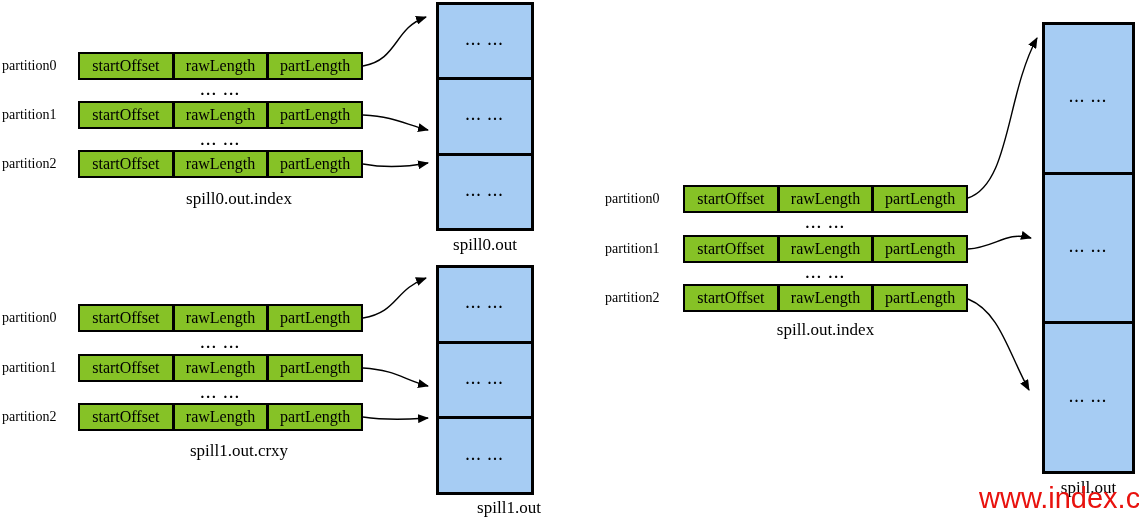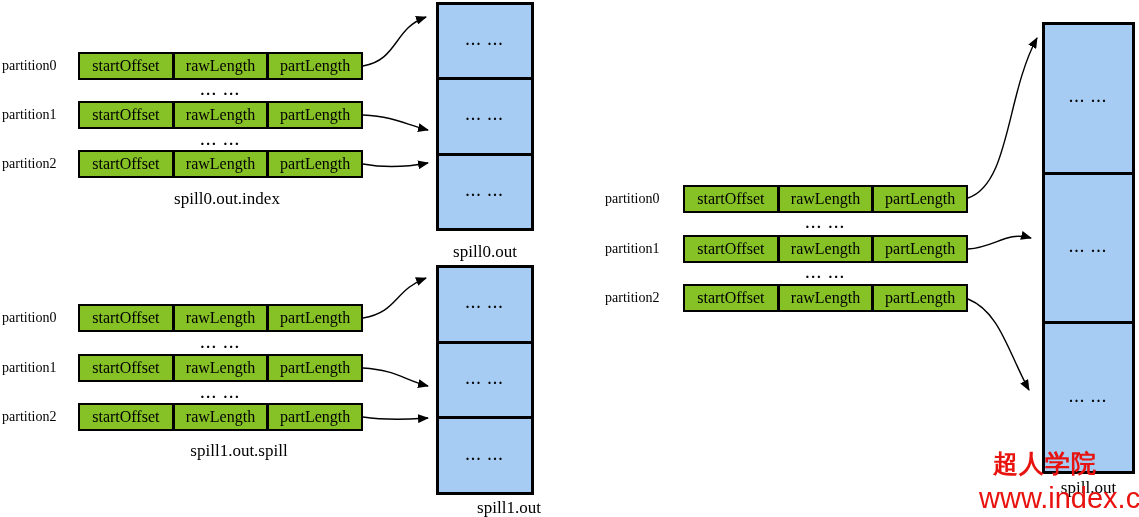--- a/index.html
+++ b/index.html
@@ -89,28 +89,28 @@
     <div class="idx-cell">partLength</div>
   </div>
   <div class="ellipsis" style="left:78px;top:131px;width:285px">... ...</div>
 
   <div class="part-label" style="left:2px;top:150px;width:74px">partition2</div>
   <div class="idx-row" style="left:78px;top:150px;width:285px">
     <div class="idx-cell">startOffset</div>
     <div class="idx-cell">rawLength</div>
     <div class="idx-cell">partLength</div>
   </div>
-  <div class="caption" style="left:77px;top:189px;width:300px">spill0.out.index</div>
+  <div class="caption" style="left:89px;top:189px;width:300px">spill0.out.index</div>
 
   <div class="file-box" style="left:436px;top:2px;width:98px;height:229px">
     <div class="file-seg">... ...</div>
     <div class="file-seg">... ...</div>
     <div class="file-seg">... ...</div>
   </div>
-  <div class="caption" style="left:436px;top:242px;width:98px">spill0.out</div>
+  <div class="caption" style="left:436px;top:235px;width:98px">spill0.out</div>
 
   <div class="part-label" style="left:2px;top:304px;width:74px">partition0</div>
   <div class="idx-row" style="left:78px;top:304px;width:285px">
     <div class="idx-cell">startOffset</div>
     <div class="idx-cell">rawLength</div>
     <div class="idx-cell">partLength</div>
   </div>
   <div class="ellipsis" style="left:78px;top:334px;width:285px">... ...</div>
 
   <div class="part-label" style="left:2px;top:354px;width:74px">partition1</div>
@@ -120,21 +120,21 @@
     <div class="idx-cell">partLength</div>
   </div>
   <div class="ellipsis" style="left:78px;top:384px;width:285px">... ...</div>
 
   <div class="part-label" style="left:2px;top:403px;width:74px">partition2</div>
   <div class="idx-row" style="left:78px;top:403px;width:285px">
     <div class="idx-cell">startOffset</div>
     <div class="idx-cell">rawLength</div>
     <div class="idx-cell">partLength</div>
   </div>
-  <div class="caption" style="left:89px;top:441px;width:300px">spill1.out.spill</div>
+  <div class="caption" style="left:89px;top:441px;width:300px">spill1.out.crxy</div>
 
   <div class="file-box" style="left:436px;top:265px;width:98px;height:230px">
     <div class="file-seg">... ...</div>
     <div class="file-seg">... ...</div>
     <div class="file-seg">... ...</div>
   </div>
   <div class="caption" style="left:460px;top:498px;width:98px">spill1.out</div>
 
   <div class="part-label" style="left:605px;top:185px;width:74px">partition0</div>
   <div class="idx-row" style="left:683px;top:185px;width:285px">
@@ -151,24 +151,24 @@
     <div class="idx-cell">partLength</div>
   </div>
   <div class="ellipsis" style="left:683px;top:264px;width:285px">... ...</div>
 
   <div class="part-label" style="left:605px;top:284px;width:74px">partition2</div>
   <div class="idx-row" style="left:683px;top:284px;width:285px">
     <div class="idx-cell">startOffset</div>
     <div class="idx-cell">rawLength</div>
     <div class="idx-cell">partLength</div>
   </div>
+  <div class="caption" style="left:683px;top:320px;width:285px">spill.out.index</div>
 
   <div class="file-box" style="left:1042px;top:22px;width:93px;height:452px">
     <div class="file-seg">... ...</div>
     <div class="file-seg">... ...</div>
     <div class="file-seg">... ...</div>
   </div>
   <div class="caption" style="left:1032px;top:478px;width:113px">spill.out</div>
 
-  <div class="wm wm-1">超人学院</div>
   <div class="wm wm-2">www.index.cn</div>
 
 </div>
 
 </body></html>

